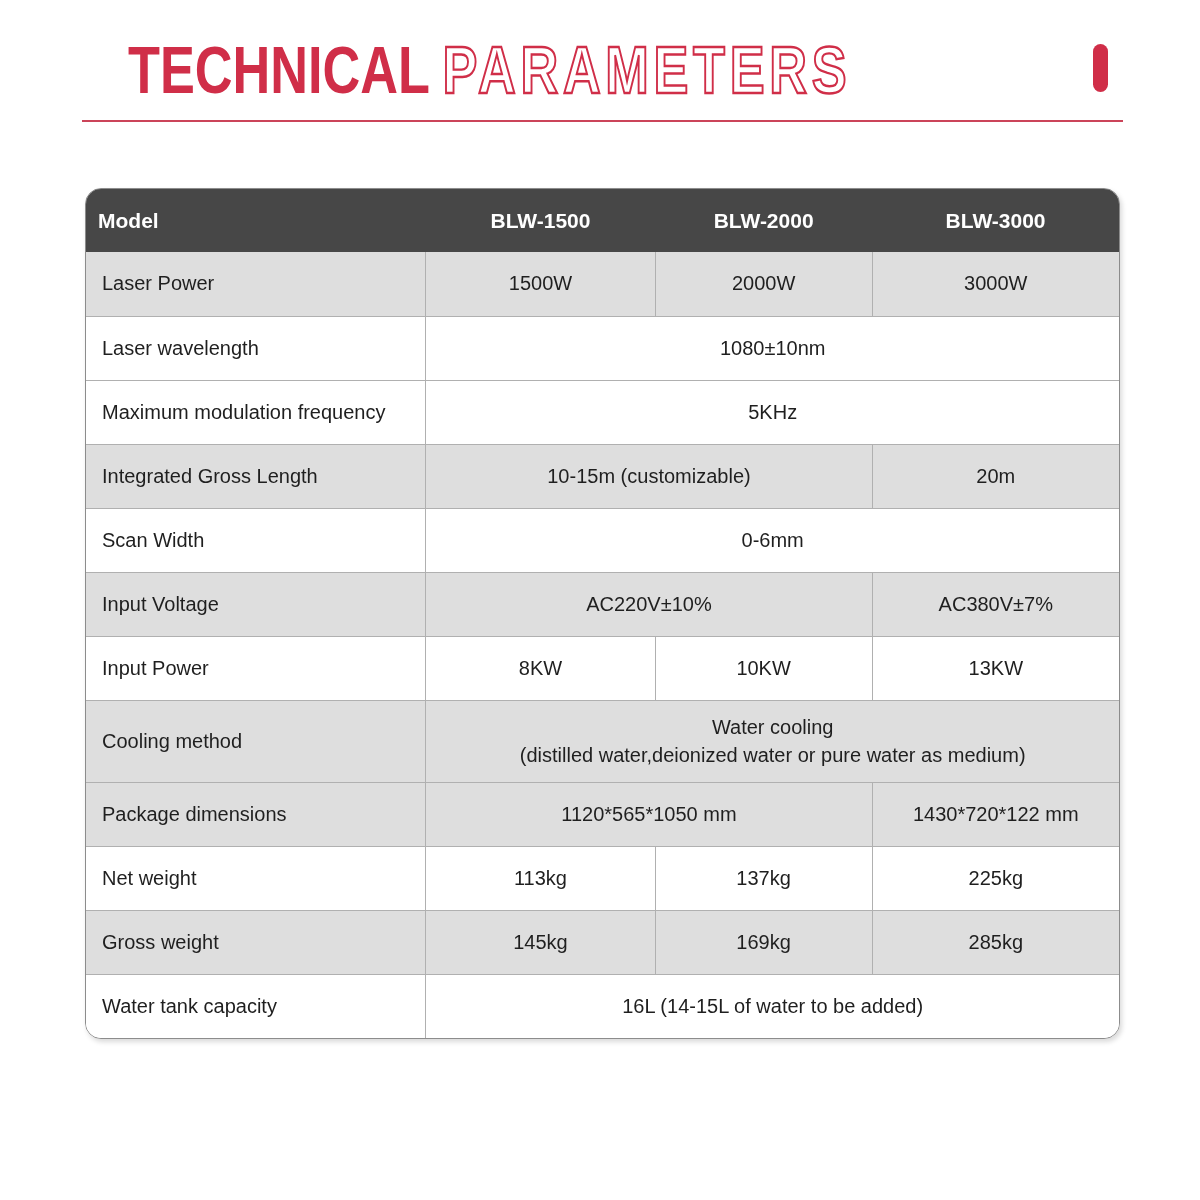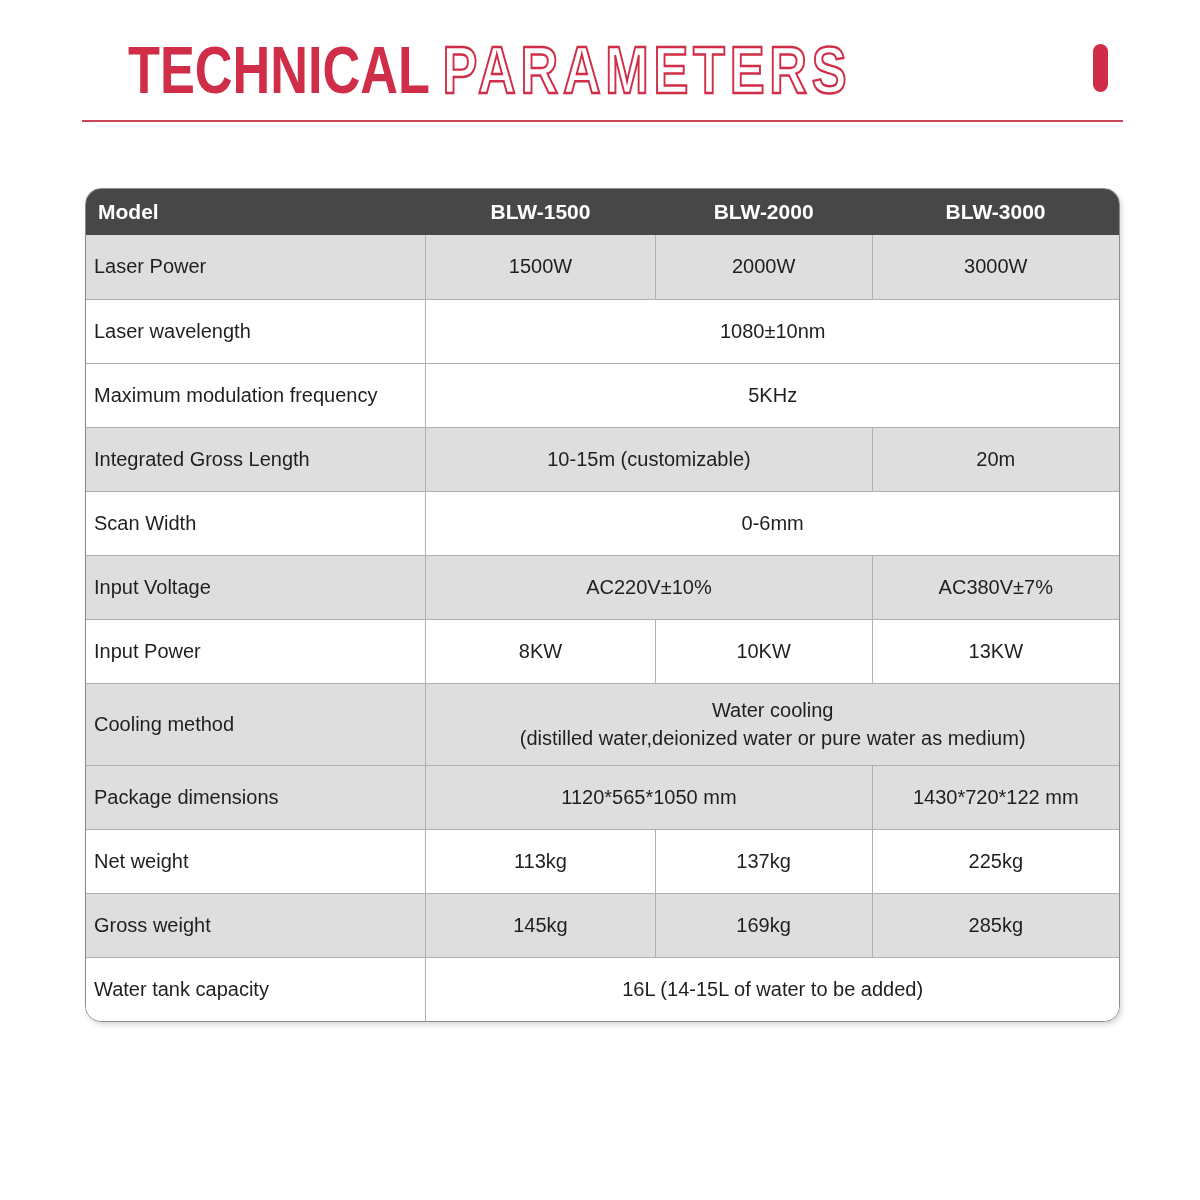--- a/index.html
+++ b/index.html
@@ -81,34 +81,34 @@
     border-collapse:collapse;
     font-size:20px;
     color:var(--ink);
     table-layout:fixed;
   }
   table.spec thead td{
     background:var(--header-bg);
     color:#ffffff;
     font-weight:bold;
     font-size:21px;
-    height:46px;
+    height:63px;
     border:none;
     text-align:center;
   }
   table.spec thead td.lbl{ text-align:left; padding-left:12px; }
   table.spec tbody td{
     height:64px;
     border:1px solid var(--cell-border);
     text-align:center;
     vertical-align:middle;
   }
   table.spec tbody td.lbl{
     text-align:left;
-    padding-left:8px;
+    padding-left:16px;
   }
   table.spec tbody tr.g td{ background:var(--row-gray); }
   table.spec tbody tr.w td{ background:var(--row-white); }
   table.spec tbody tr.tall td{ height:82px; }
   table.spec tbody tr:first-child td{ border-top:none; }
   table.spec tbody tr:last-child td{ border-bottom:none; }
   table.spec tbody td:first-child,
   table.spec thead td:first-child{ border-left:none; }
   table.spec tbody td:last-child,
   table.spec thead td:last-child{ border-right:none; }

